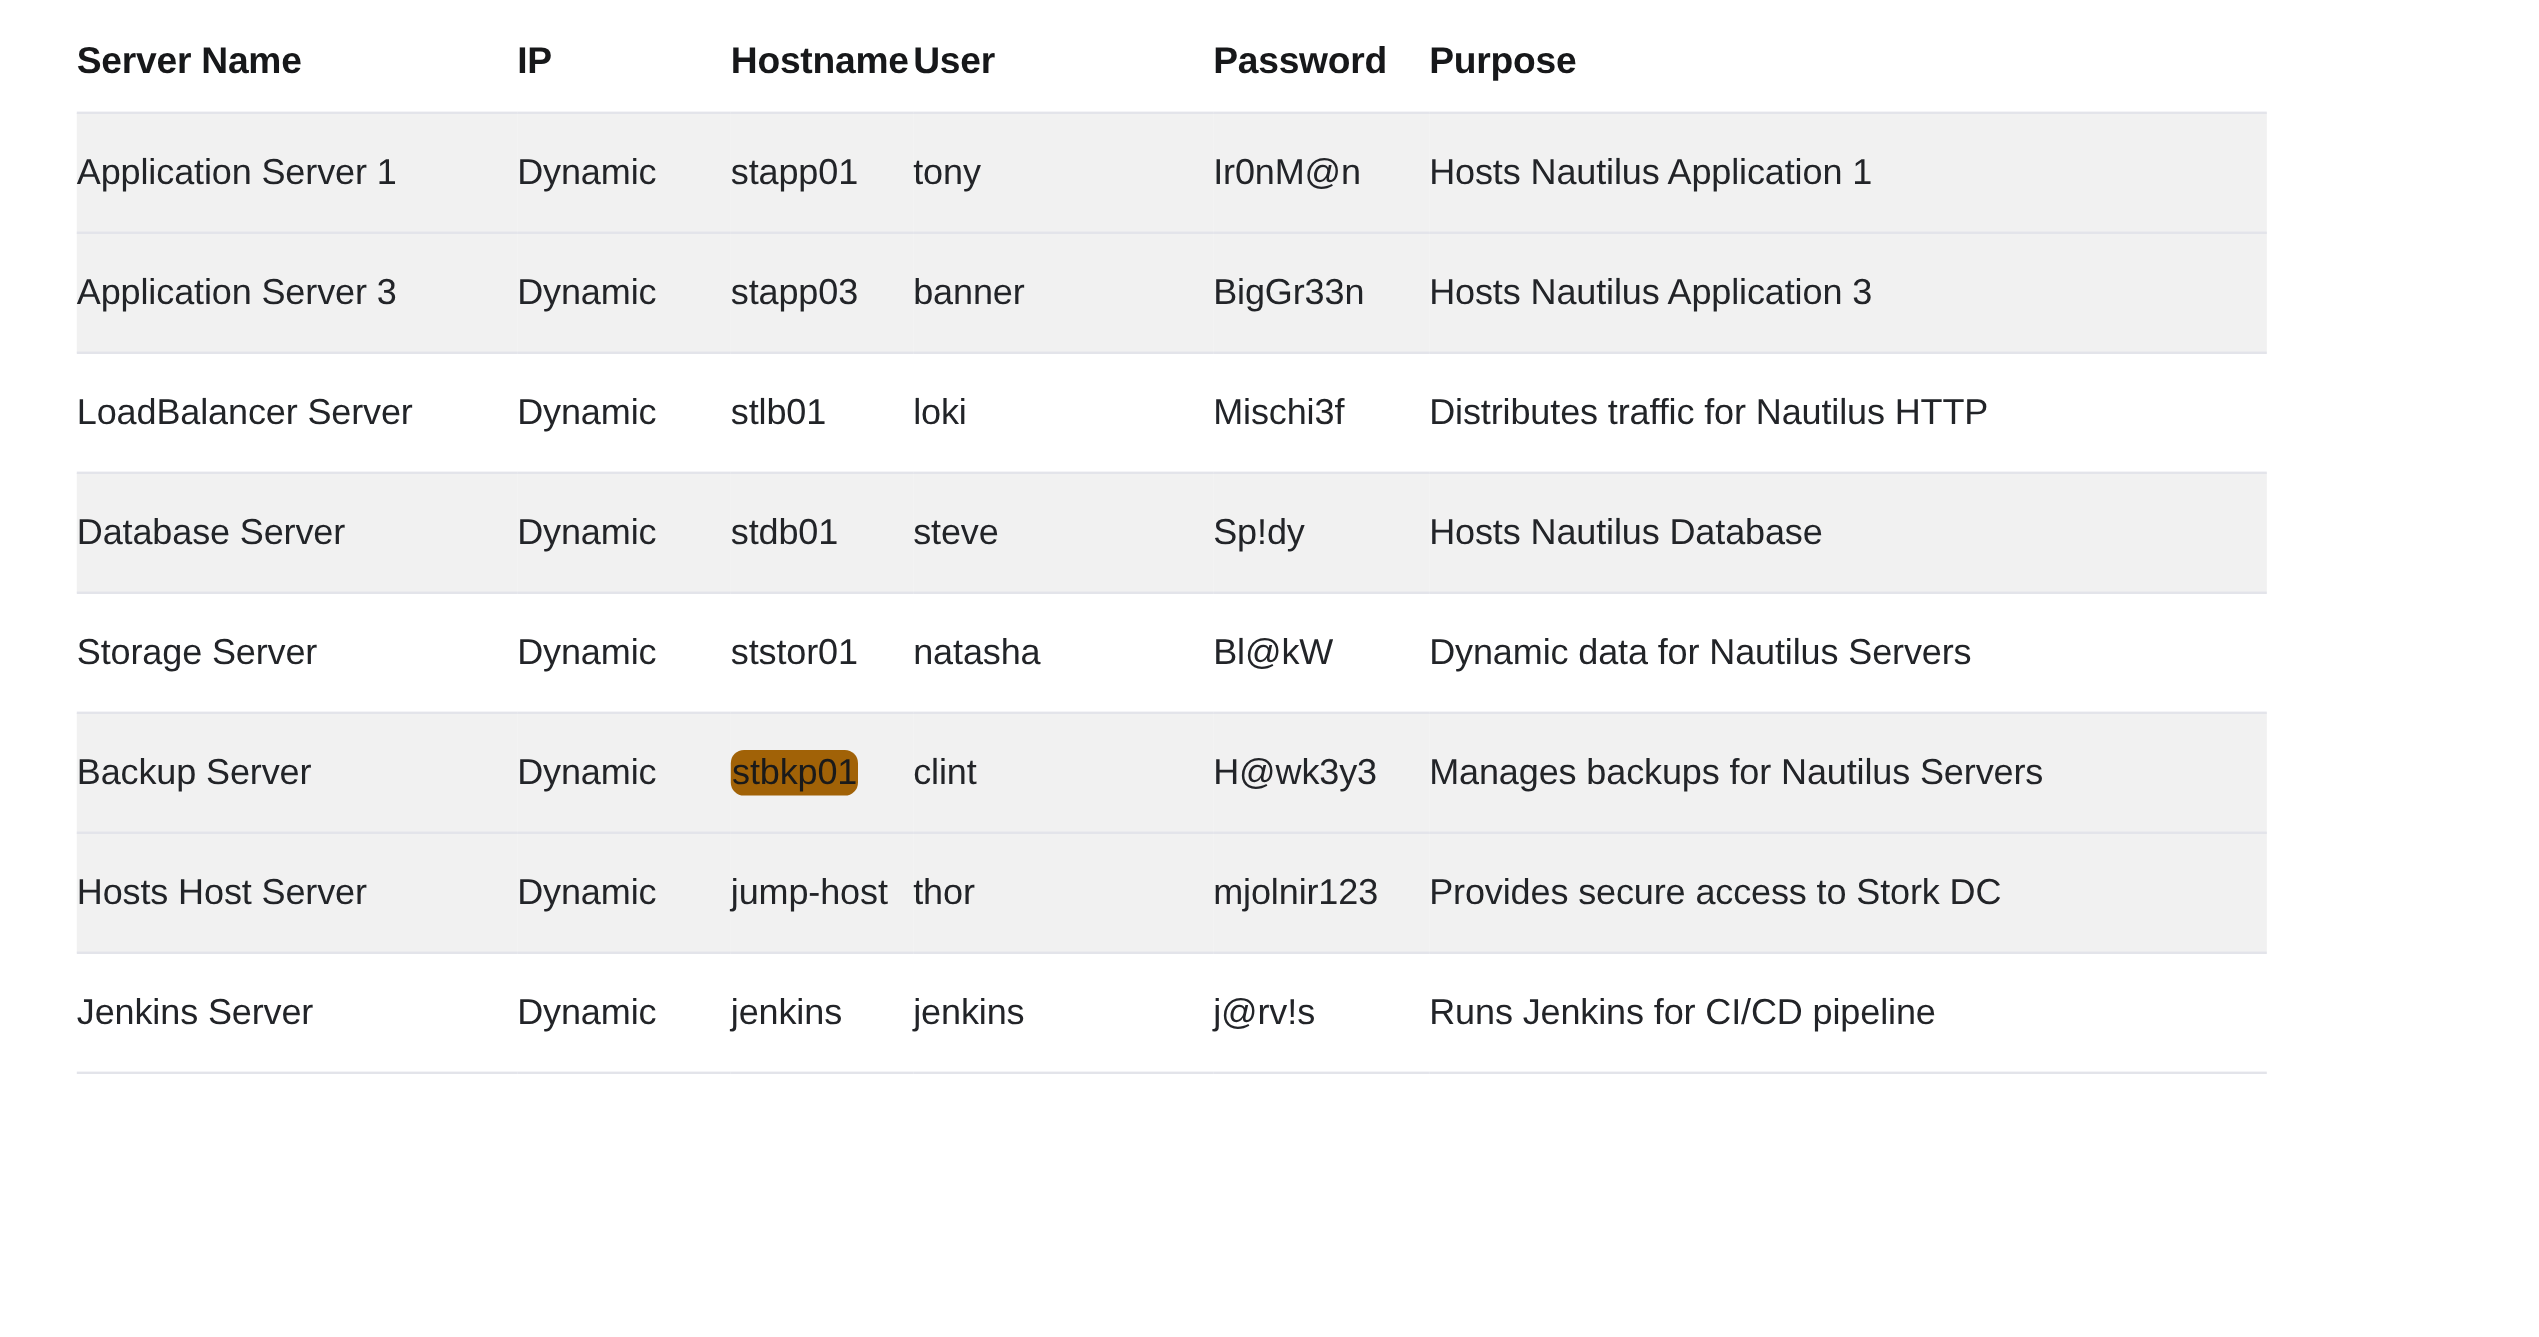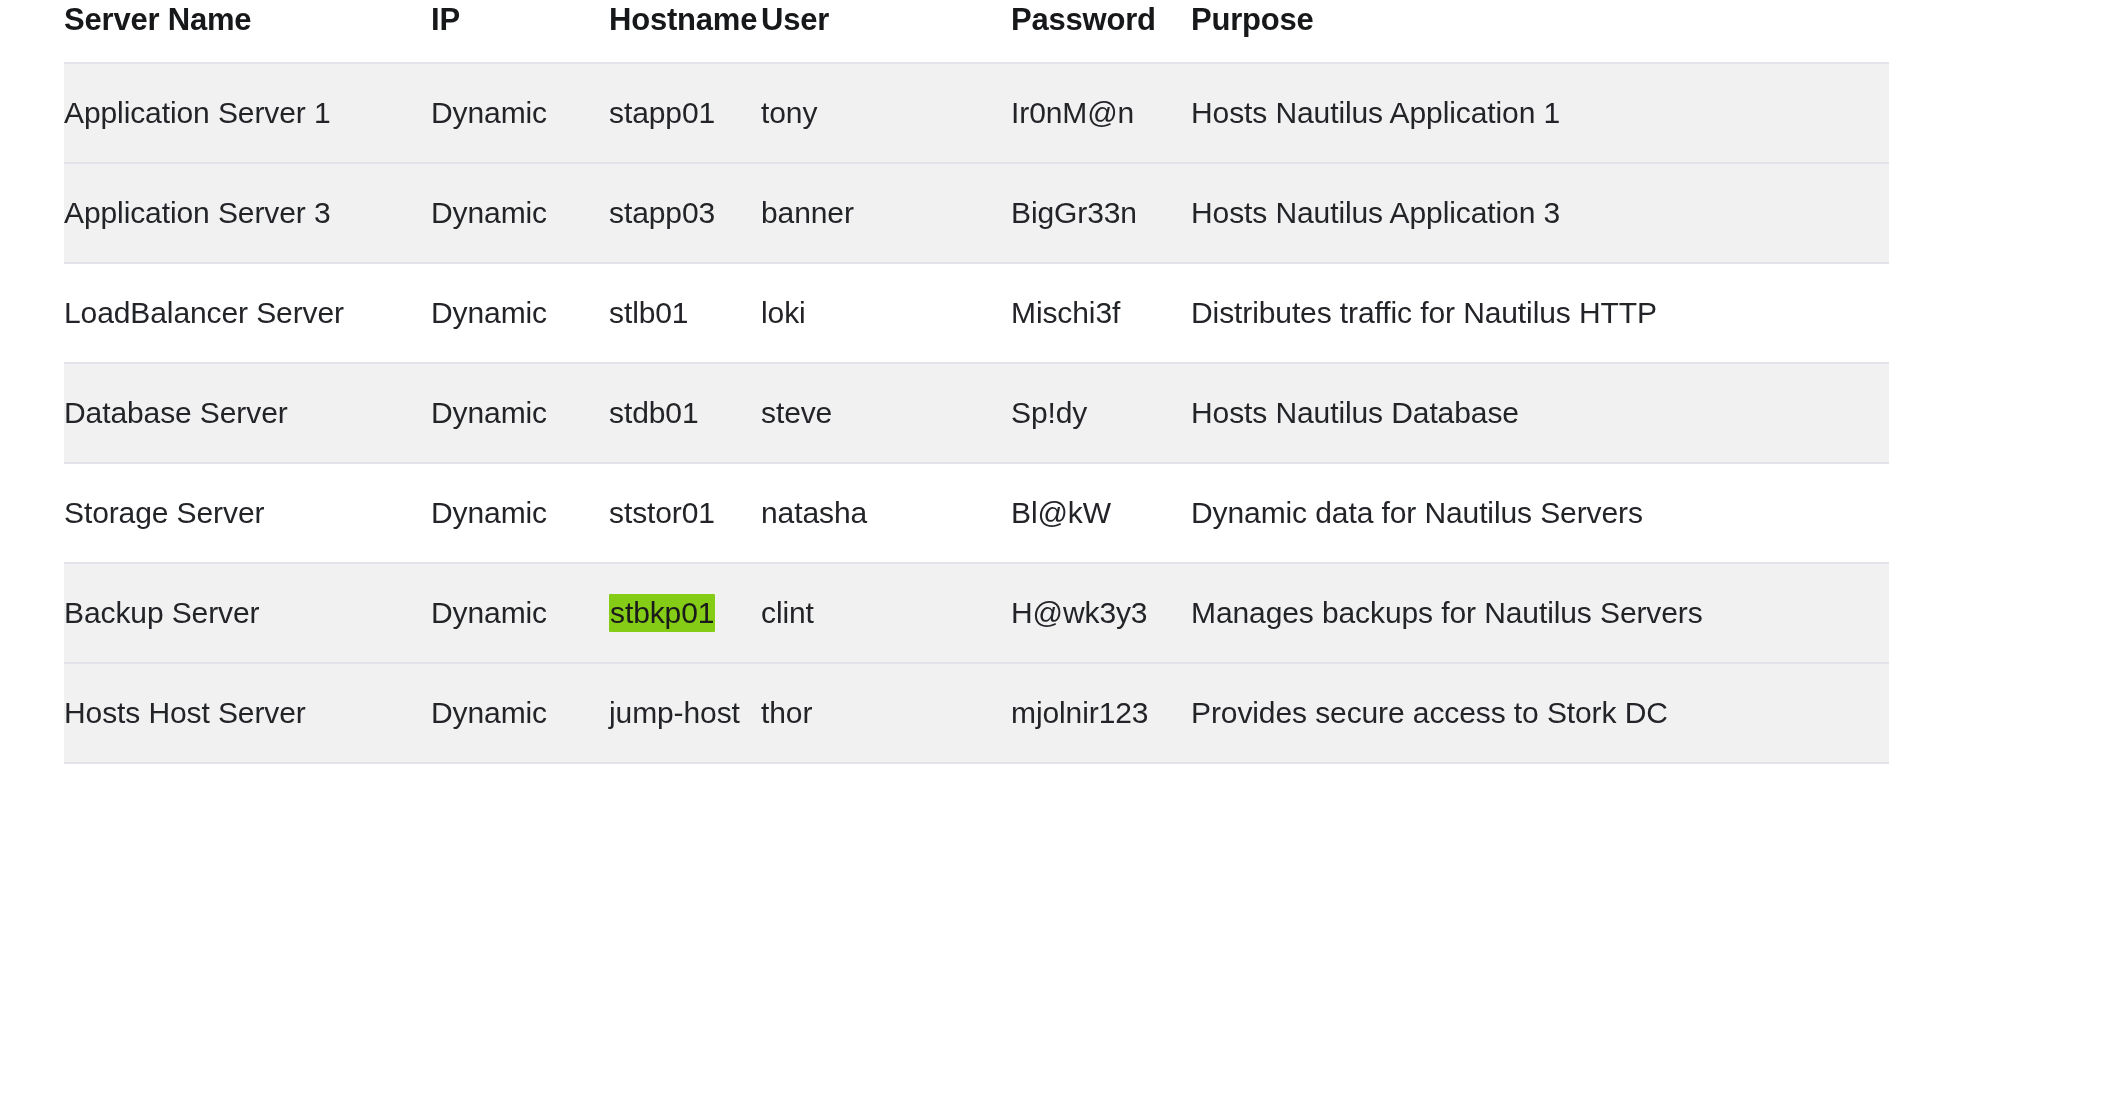--- a/index.html
+++ b/index.html
@@ -14,20 +14,21 @@
     font-family: "Liberation Sans", sans-serif;
     color: #1c1e21;
     -webkit-font-smoothing: antialiased;
   }
 
   #page {
     position: relative;
     width: 2116px;
     height: 1000px;
     background: #ffffff;
+    margin-top: 31px;
   }
 
   
   .table-viewport {
     position: absolute;
     left: 0;
     top: -22px;
     width: 2116px;
   }
 
@@ -88,24 +89,24 @@
   .col-hostname { width: 152px; }
   .col-user     { width: 250px; }
   .col-password { width: 180px; }
   .col-purpose  { width: 698px; }
 
   thead th.col-server,
   tbody td.col-server { padding-left: 0px; }
 
   
   .selected-text {
-    background: #84cc16;
+    background: #a16207;
     color: #1a1a1a;
     padding: 2px 1px 3px 1px;
-    border-radius: 1px;
+    border-radius: 11px;
   }
 
   tbody tr.last-row {
     border-bottom: 2px solid #e3e4ea;
   }
 </style>
 </head>
 <body>
 
 <div id="page">
@@ -171,16 +172,24 @@
             <td class="col-purpose">Manages backups for Nautilus Servers</td>
           </tr>
           <tr class="data-row stripe">
             <td class="col-server">Hosts Host Server</td>
             <td class="col-ip">Dynamic</td>
             <td class="col-hostname">jump-host</td>
             <td class="col-user">thor</td>
             <td class="col-password">mjolnir123</td>
             <td class="col-purpose">Provides secure access to Stork DC</td>
           </tr>
+          <tr class="data-row last-row">
+            <td class="col-server">Jenkins Server</td>
+            <td class="col-ip">Dynamic</td>
+            <td class="col-hostname">jenkins</td>
+            <td class="col-user">jenkins</td>
+            <td class="col-password">j@rv!s</td>
+            <td class="col-purpose">Runs Jenkins for CI/CD pipeline</td>
+          </tr>
         </tbody>
     </table>
   </div>
 </div>
 
 </body></html>

